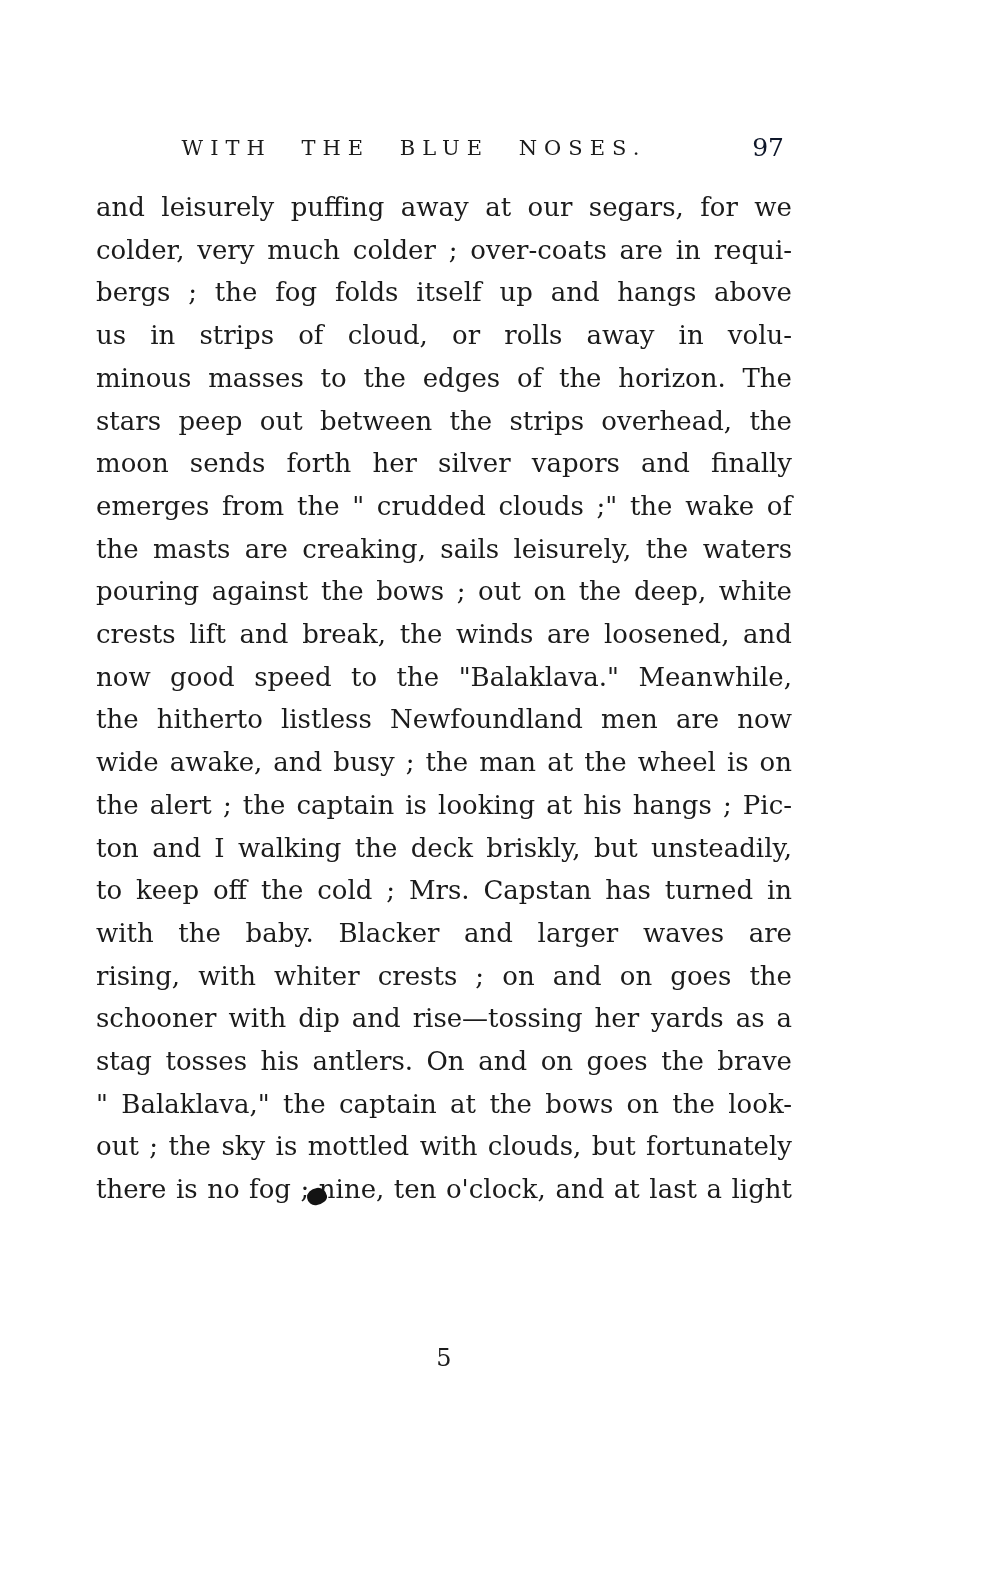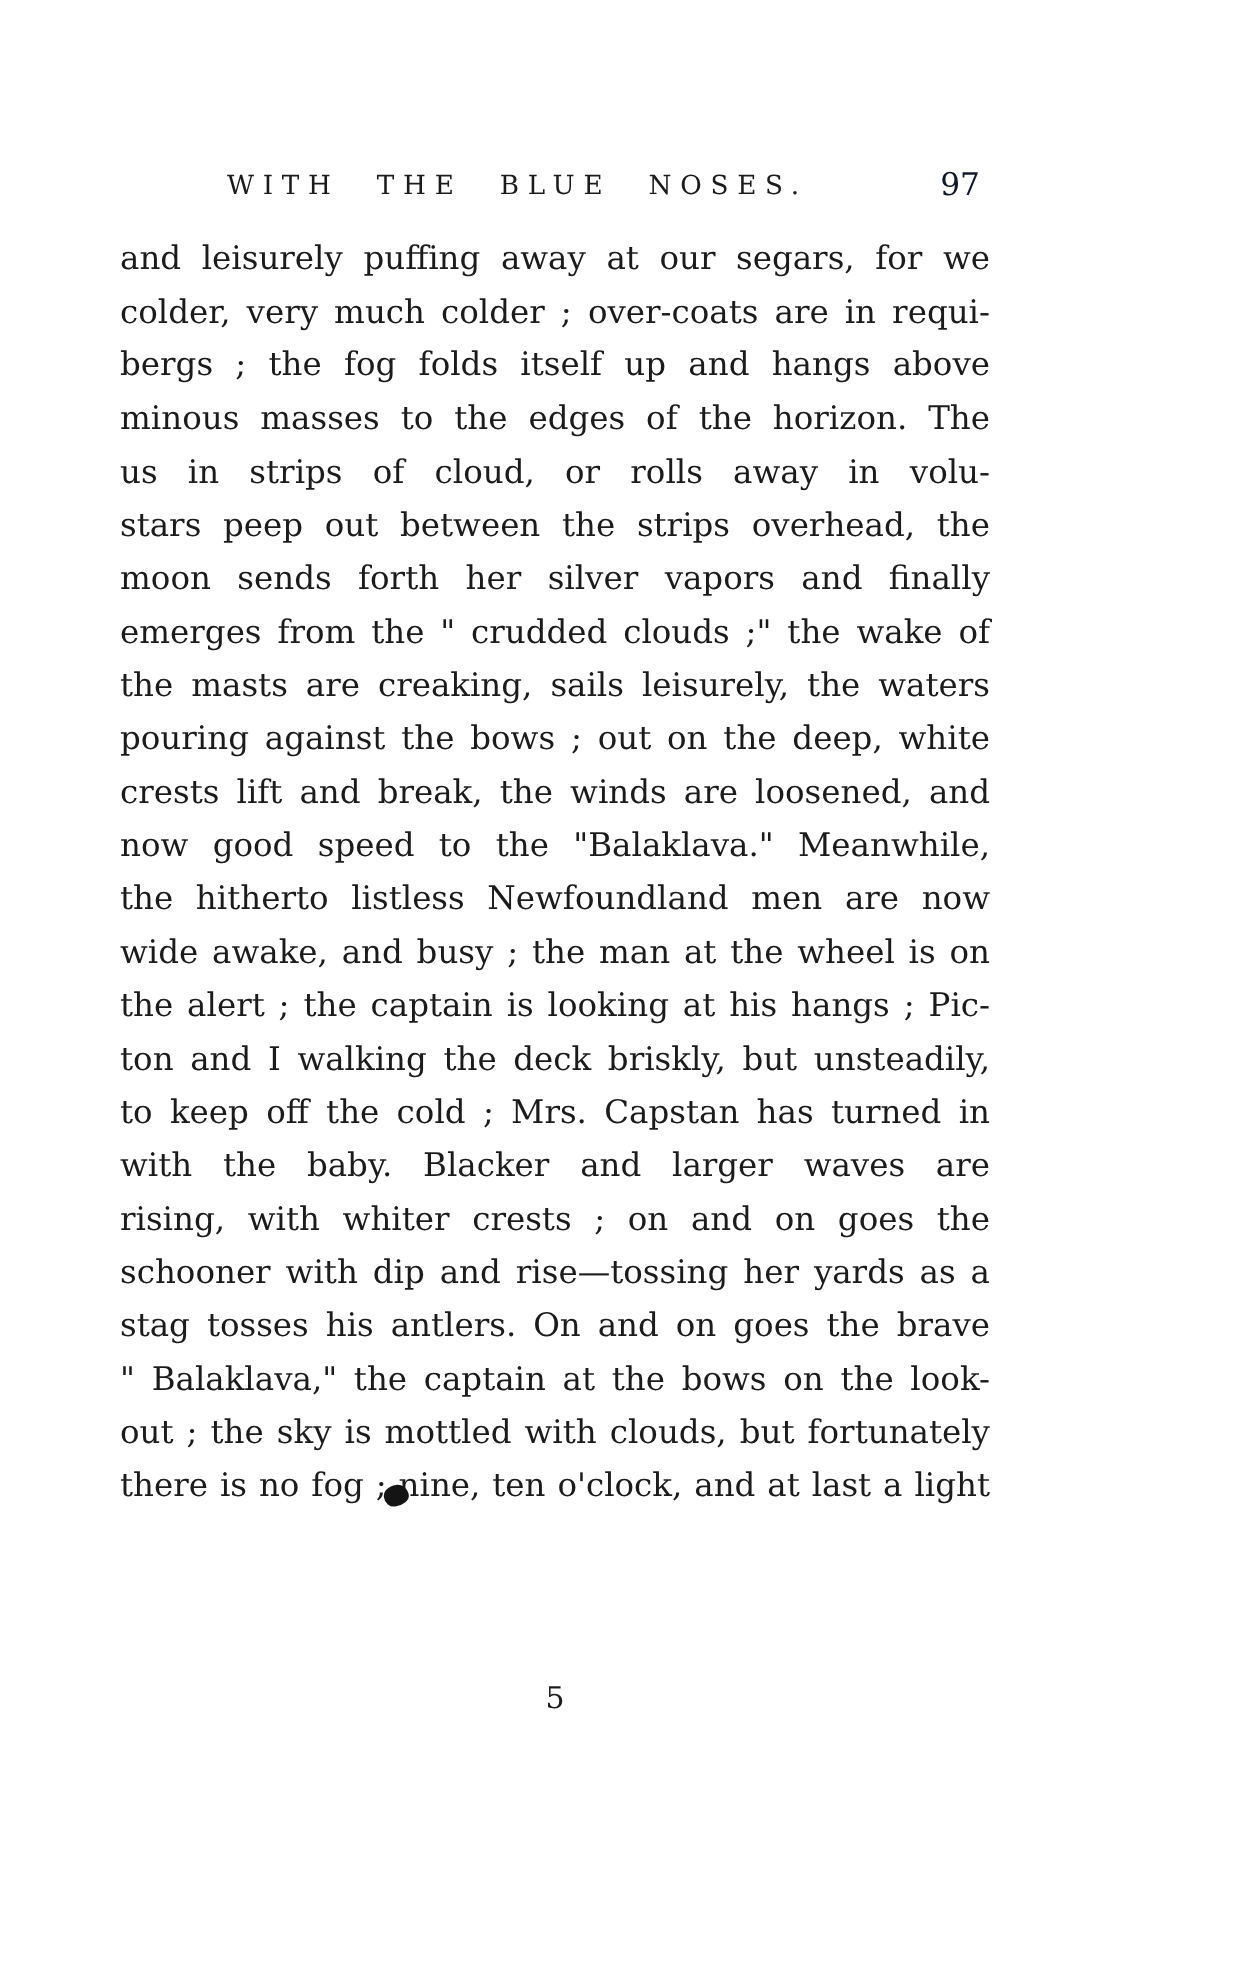--- a/index.html
+++ b/index.html
@@ -86,22 +86,22 @@
 
   <div class="running-header">
     <div class="page-title">WITH THE BLUE NOSES.</div>
     <div class="page-number">97</div>
   </div>
 
   <div class="text-block">
     <div class="line">and leisurely puffing away at our segars, for we</div>
     <div class="line">colder, very much colder ; over-coats are in requi-</div>
     <div class="line">bergs ; the fog folds itself up and hangs above</div>
+    <div class="line">us in strips of cloud, or rolls away in volu-</div>
     <div class="line">minous masses to the edges of the horizon. The</div>
-    <div class="line">us in strips of cloud, or rolls away in volu-</div>
     <div class="line">stars peep out between the strips overhead, the</div>
     <div class="line">moon sends forth her silver vapors and finally</div>
     <div class="line">emerges from the " crudded clouds ;" the wake of</div>
     <div class="line">the masts are creaking, sails leisurely, the waters</div>
     <div class="line">pouring against the bows ; out on the deep, white</div>
     <div class="line">crests lift and break, the winds are loosened, and</div>
     <div class="line">now good speed to the "Balaklava." Meanwhile,</div>
     <div class="line">the hitherto listless Newfoundland men are now</div>
     <div class="line">wide awake, and busy ; the man at the wheel is on</div>
     <div class="line">the alert ; the captain is looking at his hangs ; Pic-</div>

